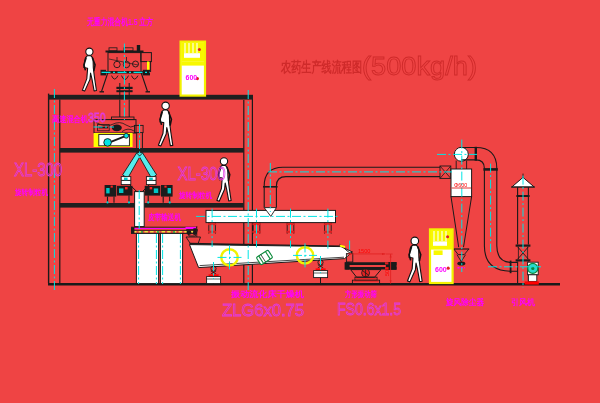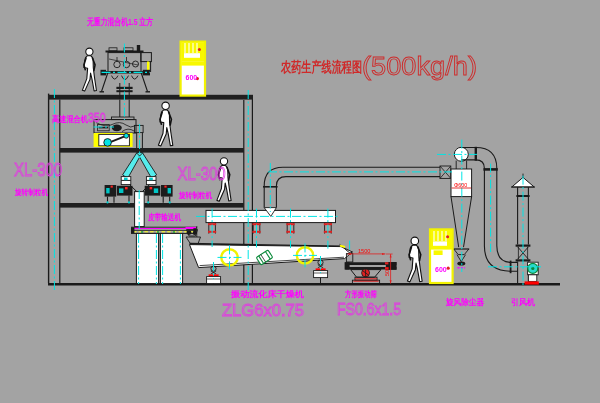--- a/index.html
+++ b/index.html
@@ -1,16 +1,16 @@
 <!DOCTYPE html>
 <html><head>
 <meta charset="utf-8">
 <style>
   html,body{margin:0;padding:0;background:#ffffff;}
-  .stage{position:relative;width:600px;height:403px;background:#a3a3a3;overflow:hidden;
+  .stage{position:relative;width:600px;height:403px;background:#ef4444;overflow:hidden;
          font-family:"Liberation Sans", sans-serif;}
   svg{display:block;}
   text{font-family:"Liberation Sans", sans-serif;}
   .lbl{fill:#ff00ff;font-weight:bold;}
   .model{fill:none;stroke:#e23ae2;stroke-width:0.85;font-weight:normal;}
   .titlecn{fill:#cf2a2a;font-weight:bold;}
   .titlenum{fill:none;stroke:#cf2a2a;stroke-width:0.9;}
   .dim{fill:#ff0000;font-weight:normal;}
 </style>
 </head>

